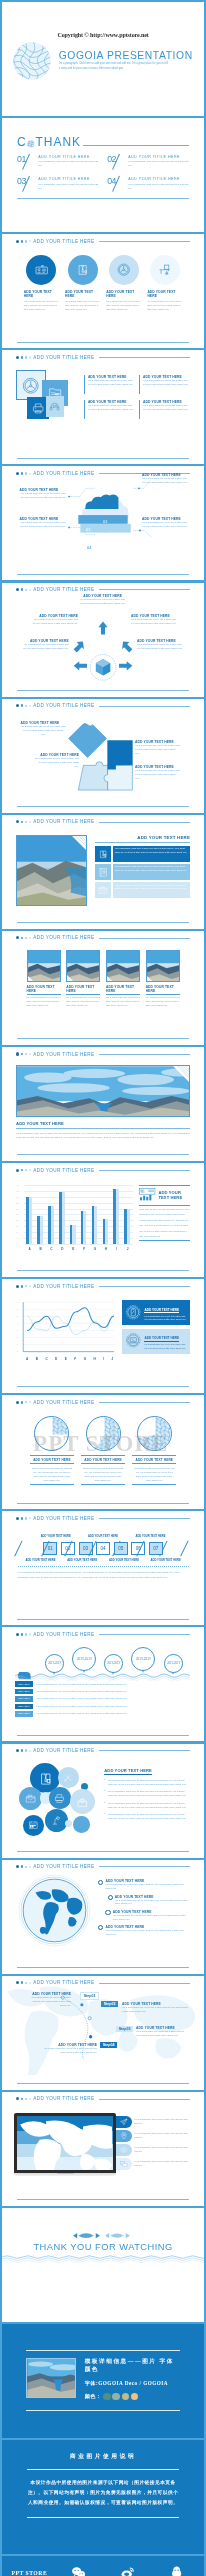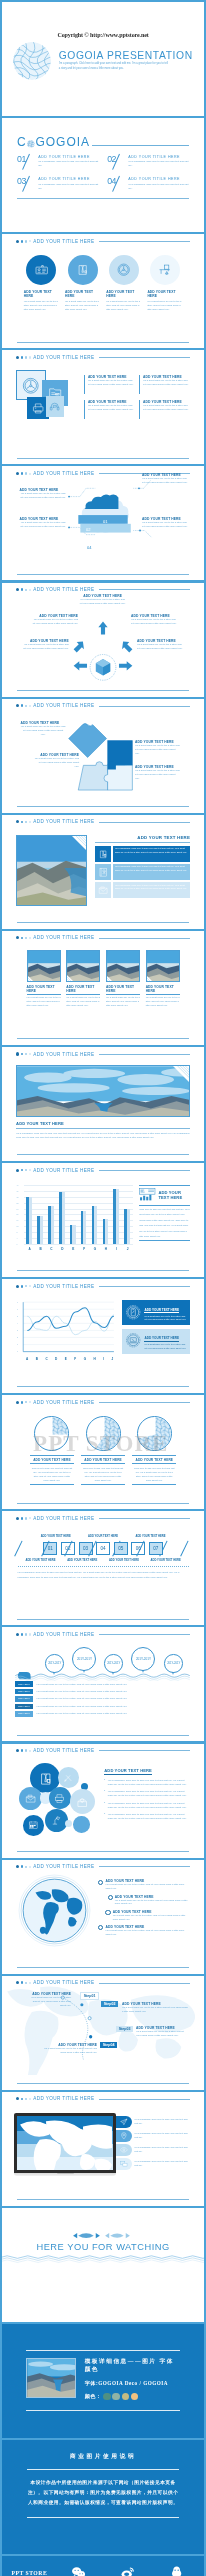--- a/index.html
+++ b/index.html
@@ -289,21 +289,21 @@
             <g fill="none" stroke="#3b94cf" stroke-width=".7">
                   <path d="M-1 3 Q4 0 8 4 T16 2"></path>
                   <path d="M-1 7 Q4 4 8 8 T16 6"></path>
                   <path d="M-1 11 Q4 8 8 12 T16 10"></path>
                   <path d="M3 -1 Q6 5 3 9 T5 16"></path>
                   <path d="M9 -1 Q12 5 9 9 T11 16"></path>
                 </g>
               </g>
             </svg>
         </span>
-        <span class="c-word">GOGOIA</span>
+        <span class="c-word">THANK</span>
         <span class="uline"></span>
       </div>
       <div class="cgrid">
         <div class="citem">
           <span class="cnum">01</span>
           <span class="cslash"></span>
           <span class="ctxt">
               <h4>ADD YOUR TITILE HERE</h4>
             <p>I'm a paragraph. Click here to add your own text and edit me.</p>
             </span>
@@ -1442,21 +1442,21 @@
           <path d="M2 9 l8 -5 v10z"></path>
           <path d="M12 9 q16 -9 30 0 q-14 9 -30 0z" opacity=".8"></path>
           <path d="M46 4 l8 5 l-8 5z"></path>
         </g>
       <g fill="#9ccbe8">
           <path d="M64 9 l8 -5 v10z"></path>
           <path d="M74 9 q14 -8 26 0 q-12 8 -26 0z"></path>
           <path d="M104 4 l8 5 l-8 5z"></path>
         </g>
     </svg>
-    <h2>HERE YOU FOR WATCHING</h2>
+    <h2>THANK YOU FOR WATCHING</h2>
     <svg class="wave-strip" viewBox="0 0 392 14" preserveAspectRatio="none">
       <g fill="none" stroke-width="1">
           <path d="M0 4 q10 -5 20 0 t20 0 t20 0 t20 0 t20 0 t20 0 t20 0 t20 0 t20 0 t20 0 t20 0 t20 0 t20 0 t20 0 t20 0 t20 0 t20 0 t20 0 t20 0 t20 0" stroke="#5aa9dd"></path>
       <path d="M0 8 q10 -5 20 0 t20 0 t20 0 t20 0 t20 0 t20 0 t20 0 t20 0 t20 0 t20 0 t20 0 t20 0 t20 0 t20 0 t20 0 t20 0 t20 0 t20 0 t20 0 t20 0" stroke="#9ccbe8"></path>
       <path d="M0 12 q10 -5 20 0 t20 0 t20 0 t20 0 t20 0 t20 0 t20 0 t20 0 t20 0 t20 0 t20 0 t20 0 t20 0 t20 0 t20 0 t20 0 t20 0 t20 0 t20 0 t20 0" stroke="#cfe6f5"></path>
         </g>
     </svg>
   </div>
 
   <div class="slide blue s21">

